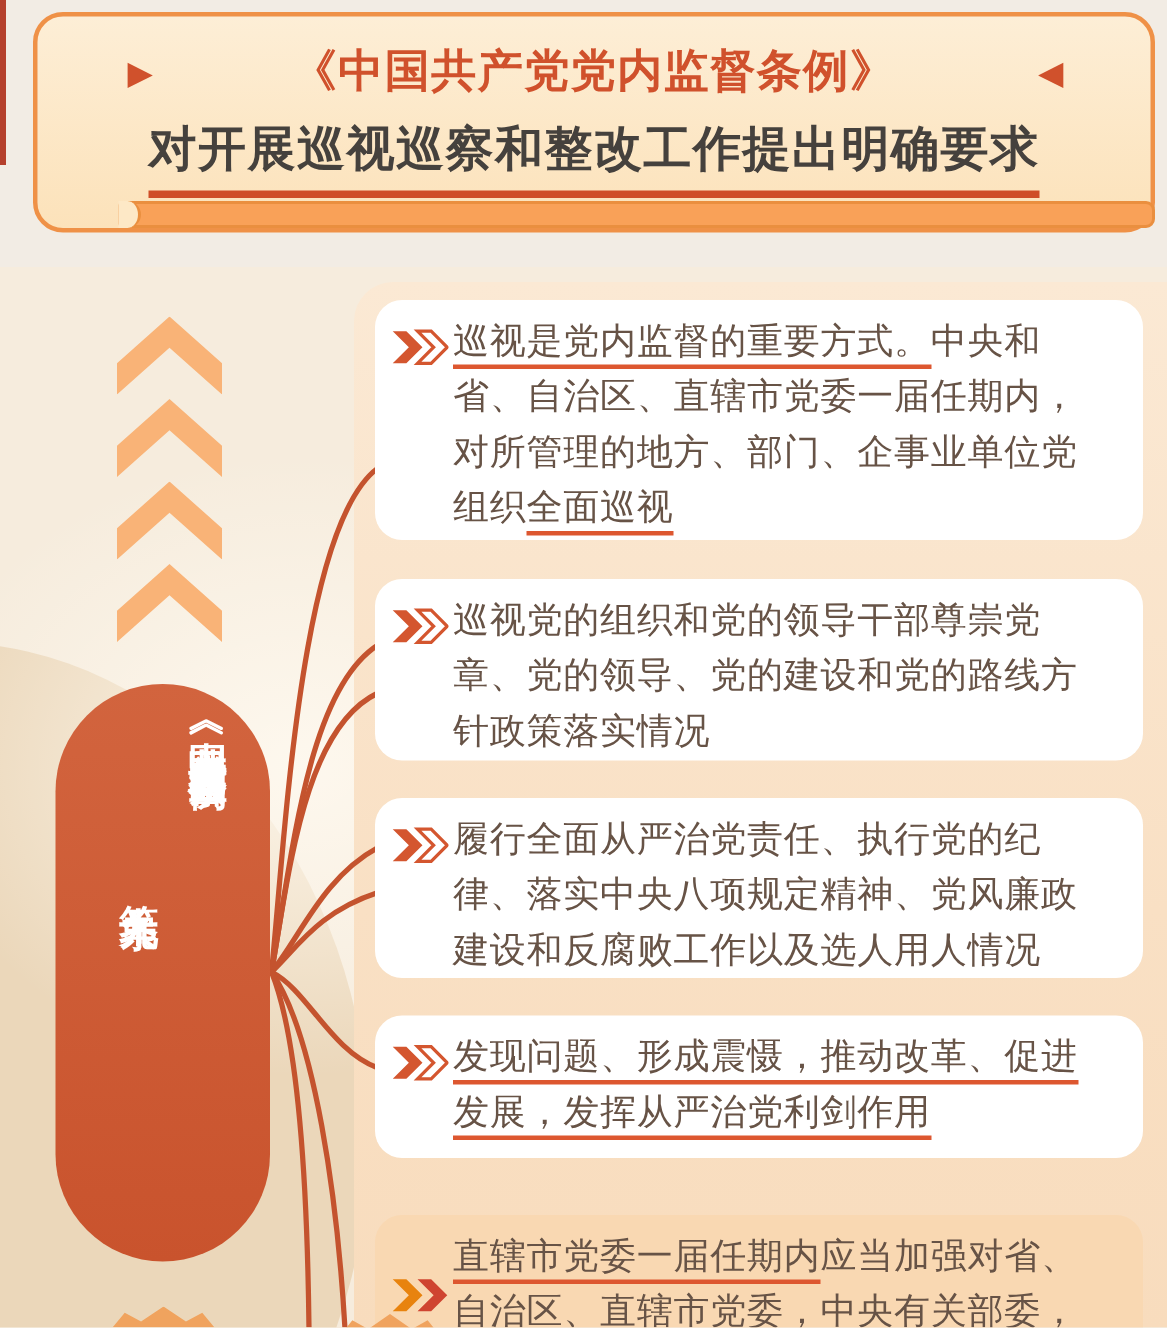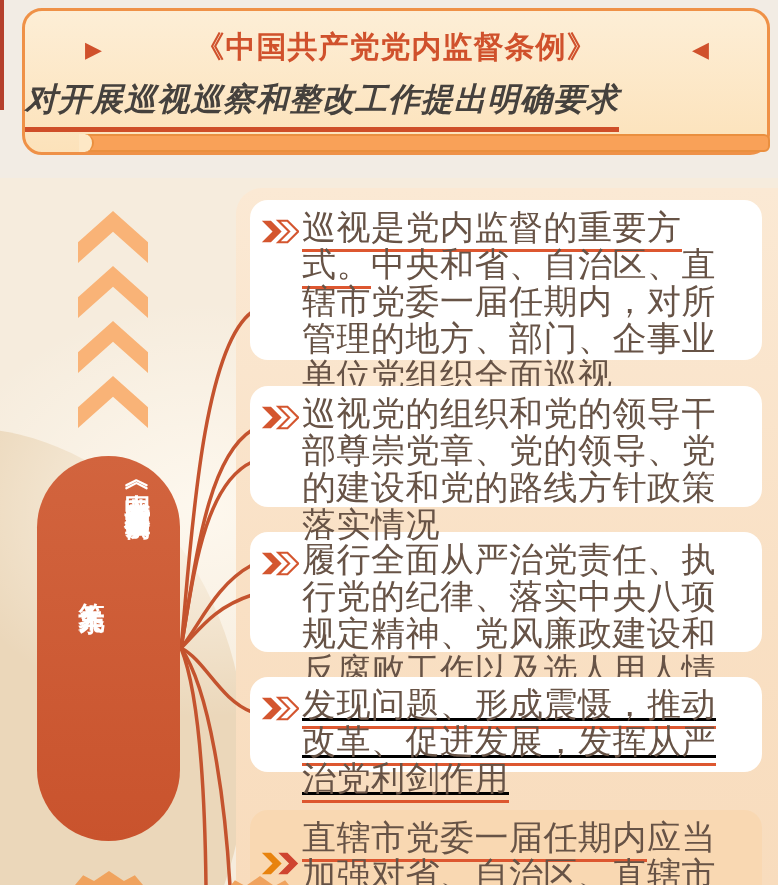--- a/index.html
+++ b/index.html
@@ -19,21 +19,21 @@
   .crown-b{left:227px;top:876px;width:66px;}
 
   
   .banner{position:absolute;left:22px;top:8px;width:748px;height:147px;box-sizing:border-box;
     background:linear-gradient(180deg,#fdeed6 0%,#fce2ba 100%);
     border:3px solid #ef9147;border-radius:20px;z-index:5;}
   .banner .tri{position:absolute;top:28px;font-size:22px;color:#d0512c;line-height:1;}
   .tri-left{left:60px;}
   .tri-right{right:58px;}
   .banner-title{margin:16px 0 0 0;text-align:center;font-size:30px;font-weight:bold;color:#d0512c;letter-spacing:1px;}
-  .banner-sub-wrap{text-align:left;margin-top:10px;font-style:italic;}
+  .banner-sub-wrap{text-align:center;margin-top:10px;}
   .banner-subtitle{display:inline-block;font-size:32px;font-weight:600;color:#45413d;letter-spacing:1px;
     padding-bottom:5px;border-bottom:5px solid #cf4e28;}
   .ribbon{position:absolute;left:54px;top:123px;width:691px;height:18px;background:#f9a158;
     border:2px solid #ea8f3f;border-radius:3px 6px 6px 3px;box-sizing:border-box;}
   .ribbon::before{content:"";position:absolute;left:-2px;top:-2px;width:13px;height:18px;
     background:#fde8c6;border-right:2px solid #ea8f3f;border-radius:0 9px 9px 0;}
 
   
   .chev-stack{position:absolute;left:78px;top:211px;width:70px;z-index:3;}
   .chev{width:70px;height:52px;background:#f9b377;margin-bottom:3px;
@@ -48,27 +48,27 @@
   .v-main{font-size:26px;left:84px;top:16px;}
   .v-sub{font-size:26px;left:38px;top:126px;}
 
   
   .connectors{position:absolute;left:0;top:0;z-index:2;}
   .connectors path{fill:none;stroke:#c4532e;stroke-width:3.5;stroke-linecap:round;}
 
   
   .card{position:absolute;left:250px;width:512px;box-sizing:border-box;background:#ffffff;
     border-radius:18px;padding:9px 20px 9px 52px;z-index:3;}
-  .card-text{margin:0;font-size:34px;line-height:37px;color:#675346;letter-spacing:0.5px;}
+  .card-text{margin:0;font-size:24px;line-height:37px;color:#675346;letter-spacing:0.5px;}
   .seg-u{border-bottom:3px solid #dd5730;padding-bottom:2px;}
   .card .bullet{position:absolute;left:11px;top:18px;}
   .card-1{top:200px;height:160px;}
   .card-2{top:386px;height:121px;}
   .card-3{top:532px;height:120px;}
-  .card-4{top:677px;height:95px;text-decoration:underline;}
+  .card-4{top:677px;height:95px;}
   .card-5{top:810px;height:120px;background:#f9d8b2;}
   .card-5 .bullet{top:40px;}
 </style>
 </head>
 <body>
 
 <div class="page">
 
   <div class="bg-top"></div>
   <div class="bg-beige"></div>

